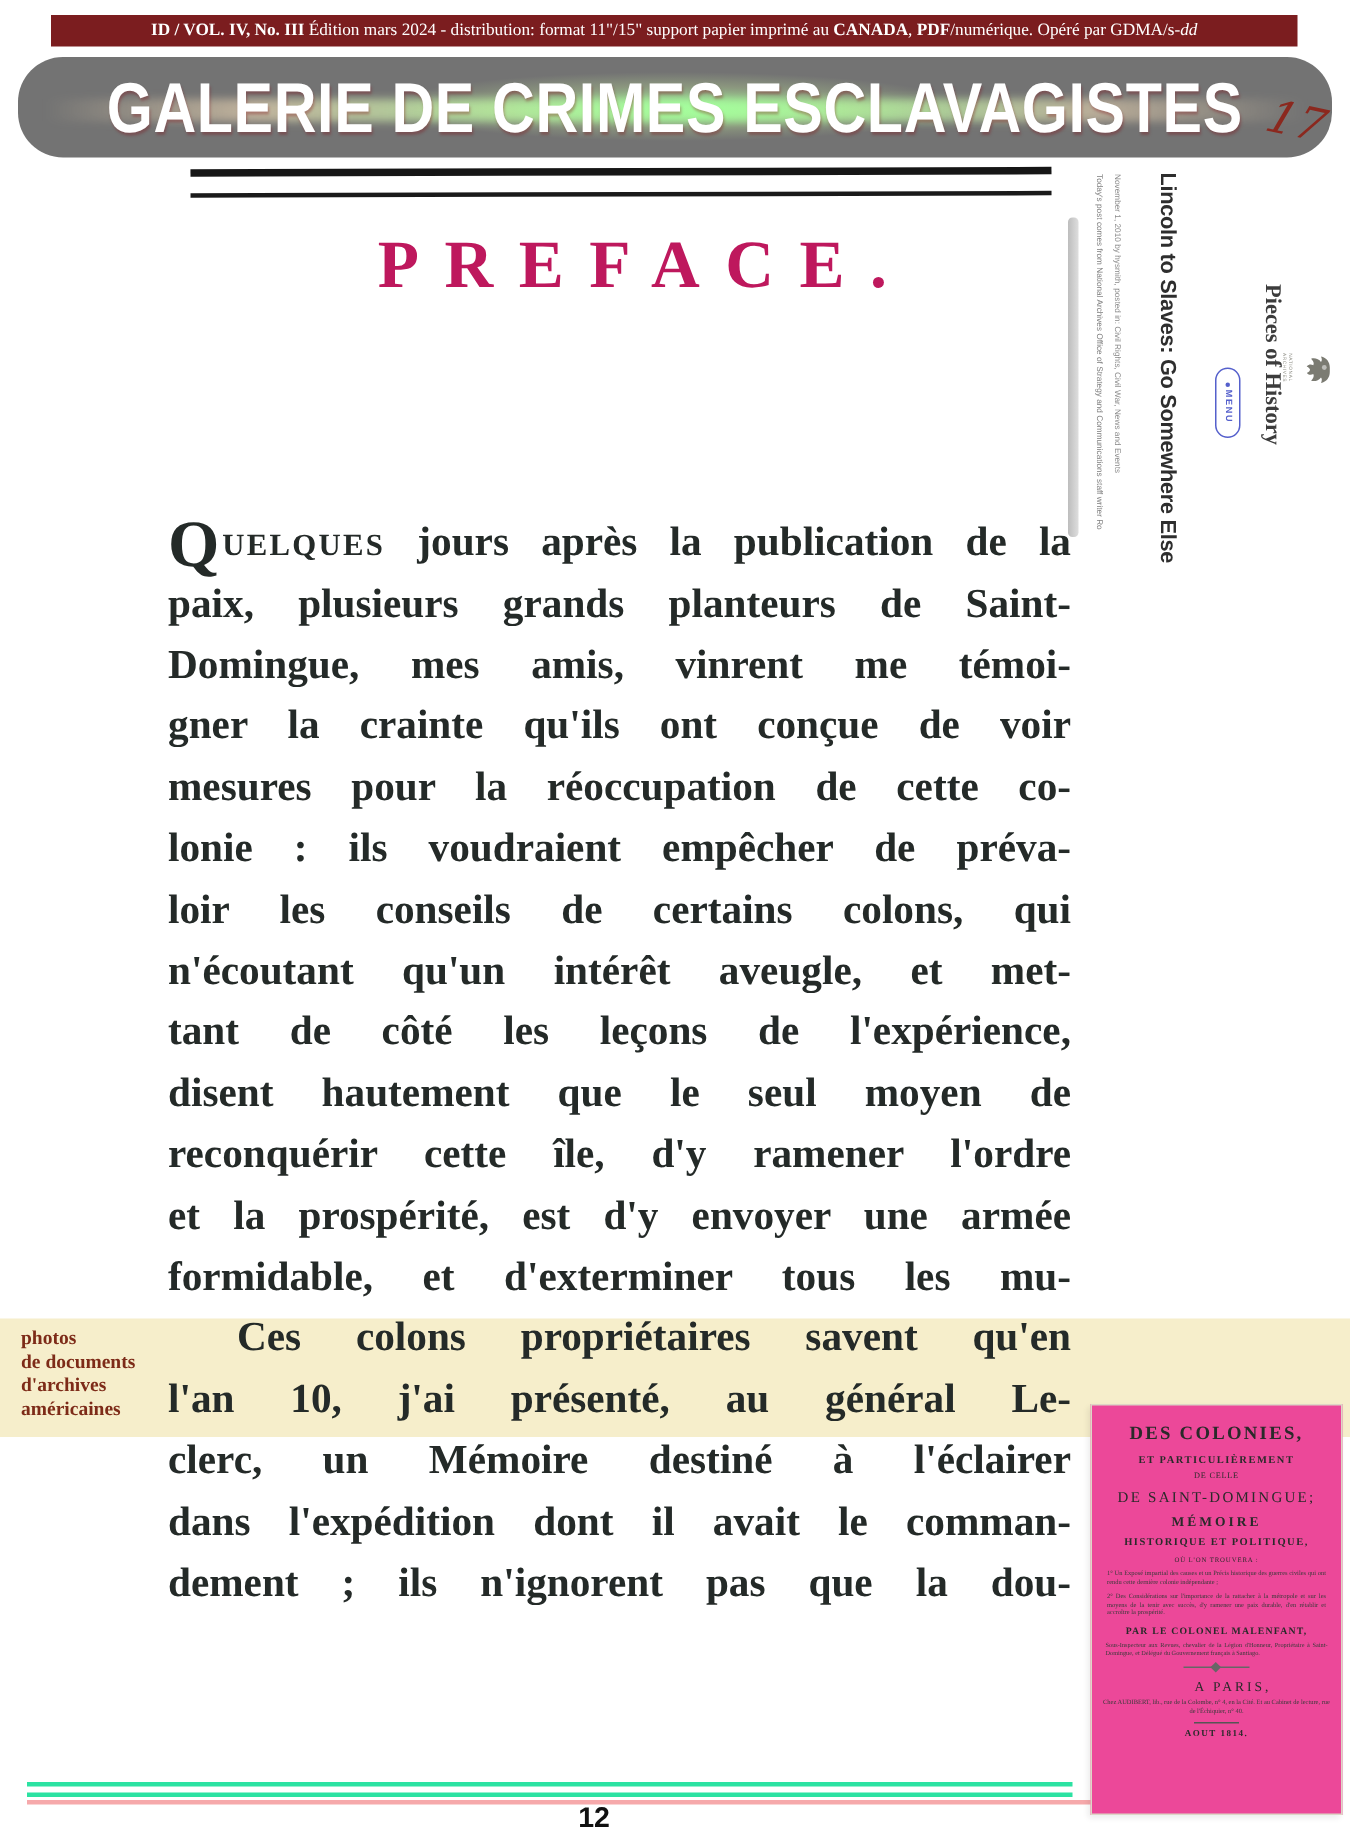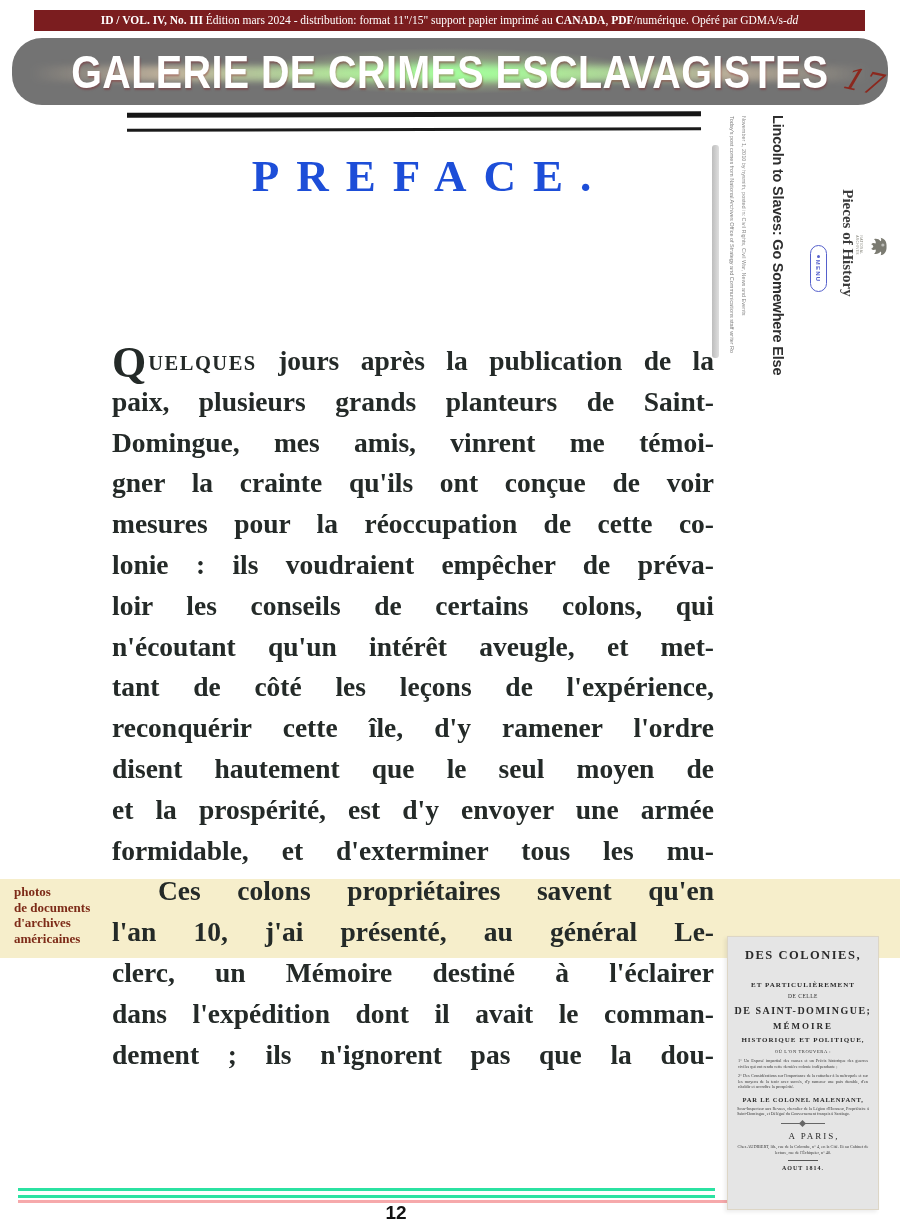--- a/index.html
+++ b/index.html
@@ -23,21 +23,21 @@
   .banner-text{position:relative;z-index:2;color:#fff;font-family:"Liberation Sans",sans-serif;
           font-weight:700;font-size:47px;letter-spacing:.5px;transform:scaleX(.84);white-space:nowrap;
           text-shadow:1px 2px 2px rgba(130,20,30,.35);}
   .handmark{position:absolute;left:845px;top:64px;z-index:3;font-family:"DejaVu Serif",serif;
           font-style:italic;font-size:30px;color:#8e2015;transform:rotate(12deg) skewX(-8deg);opacity:.9;}
 
   
   .toprule{position:absolute;left:127px;top:112px;width:574px;height:11px;
            border-top:5px solid #161616;border-bottom:3px solid #1a1a1a;transform:rotate(-.15deg);}
   .doc-title{position:absolute;left:112px;top:150px;width:602px;text-align:center;padding-left:17px;
-           font-size:45px;letter-spacing:17px;font-weight:700;color:#1d4ed8;}
+           font-size:45px;letter-spacing:17px;font-weight:700;color:#be185d;}
   .band{position:absolute;left:0;top:879px;width:900px;height:79px;background:#f6eecb;z-index:1;}
   .doc-body{position:absolute;left:112px;top:341px;width:602px;z-index:2;
             font-size:27.5px;font-weight:700;color:#242a28;}
   .dline{height:40.8px;line-height:40.8px;text-align:justify;text-align-last:justify;overflow:visible;}
   .dline.nolast{text-align:left;text-align-last:left;}
   .dline.indent{text-indent:46px;}
   .dropcap{font-size:44px;letter-spacing:2px;vertical-align:-7px;line-height:0;}
   .smallcaps{font-size:20.5px;letter-spacing:1.5px;}
 
   
@@ -58,27 +58,27 @@
   .menu-dot{width:3px;height:3px;border-radius:50%;background:#5560cc;}
   .menu-label{font-size:6px;color:#5560cc;letter-spacing:1.2px;font-weight:700;}
   .article-title{position:absolute;left:3px;top:103px;width:258px;font-size:14.5px;font-weight:800;
                  color:#2e2e2e;white-space:nowrap;letter-spacing:-.2px;}
   .article-meta{position:absolute;left:4px;top:142px;width:254px;font-size:5.5px;color:#8a8a8a;white-space:nowrap;}
   .article-intro{position:absolute;left:4px;top:154px;width:252px;font-size:5.5px;color:#7d7d7d;white-space:nowrap;}
   .clip-divider{position:absolute;left:33px;top:170px;width:213px;height:7px;border-radius:3px;
                 background:linear-gradient(180deg,#dedede,#bdbdbd);}
 
   
-  .thumb{position:absolute;left:727px;top:936px;width:152px;height:274px;background:#e5e5e5;
+  .thumb{position:absolute;left:727px;top:936px;width:168px;height:274px;background:#ec4899;
          border:1px solid #ddd6c6;box-shadow:-2px 2px 4px rgba(0,0,0,.08);z-index:2;
          color:#2a2a2a;text-align:center;box-sizing:border-box;}
   .t1{font-size:12.5px;font-weight:700;letter-spacing:1.5px;margin-top:11px;}
-  .t2{font-size:7px;font-weight:700;letter-spacing:1px;margin-top:18px;}
+  .t2{font-size:7px;font-weight:700;letter-spacing:1px;margin-top:6px;}
   .t3{font-size:5.5px;letter-spacing:.5px;margin-top:4px;}
-  .t4{font-size:10px;font-weight:700;letter-spacing:1.5px;margin-top:6px;}
+  .t4{font-size:10px;font-weight:400;letter-spacing:1.5px;margin-top:6px;}
   .t5{font-size:9px;font-weight:700;letter-spacing:2px;margin-top:5px;}
   .t6{font-size:7px;font-weight:700;letter-spacing:1px;margin-top:5px;}
   .t7{font-size:4.5px;letter-spacing:.6px;margin-top:5px;}
   .titem{font-size:4.3px;line-height:5.6px;text-align:justify;padding:0 10px;margin-top:4px;color:#3a3a3a;}
   .tby{font-size:6.5px;font-weight:700;letter-spacing:.8px;margin-top:6px;}
   .tbyd{font-size:4.2px;line-height:5.4px;text-align:justify;padding:0 9px;margin-top:3px;color:#3a3a3a;}
   .orn{width:44px;height:1.5px;background:#666;margin:6px auto 0;position:relative;}
   .orn::after{content:"";position:absolute;left:19px;top:-2px;width:5px;height:5px;background:#666;
               transform:rotate(45deg);}
   .tcity{font-size:9px;font-weight:400;letter-spacing:2px;margin-top:7px;margin-left:22px;}
@@ -111,22 +111,22 @@
 <div class="doc-body">
   <div class="dline"><span class="dropcap">Q</span><span class="smallcaps">UELQUES</span><span> jours après la publication de la</span></div>
   <div class="dline">paix, plusieurs grands planteurs de Saint-</div>
   <div class="dline">Domingue, mes amis, vinrent me témoi-</div>
   <div class="dline">gner la crainte qu'ils ont conçue de voir</div>
   <div class="dline">mesures pour la réoccupation de cette co-</div>
   <div class="dline">lonie : ils voudraient empêcher de préva-</div>
   <div class="dline">loir les conseils de certains colons, qui</div>
   <div class="dline">n'écoutant qu'un intérêt aveugle, et met-</div>
   <div class="dline">tant de côté les leçons de l'expérience,</div>
+  <div class="dline">disent hautement que le seul moyen de</div>
   <div class="dline">reconquérir cette île, d'y ramener l'ordre</div>
-  <div class="dline">disent hautement que le seul moyen de</div>
   <div class="dline">et la prospérité, est d'y envoyer une armée</div>
   <div class="dline">formidable, et d'exterminer tous les mu-</div>
   <div class="dline indent">Ces colons propriétaires savent qu'en</div>
   <div class="dline">l'an 10, j'ai présenté, au général Le-</div>
   <div class="dline">clerc, un Mémoire destiné à l'éclairer</div>
   <div class="dline">dans l'expédition dont il avait le comman-</div>
   <div class="dline">dement ; ils n'ignorent pas que la dou-</div>
 </div>
 
 <div class="left-label">

